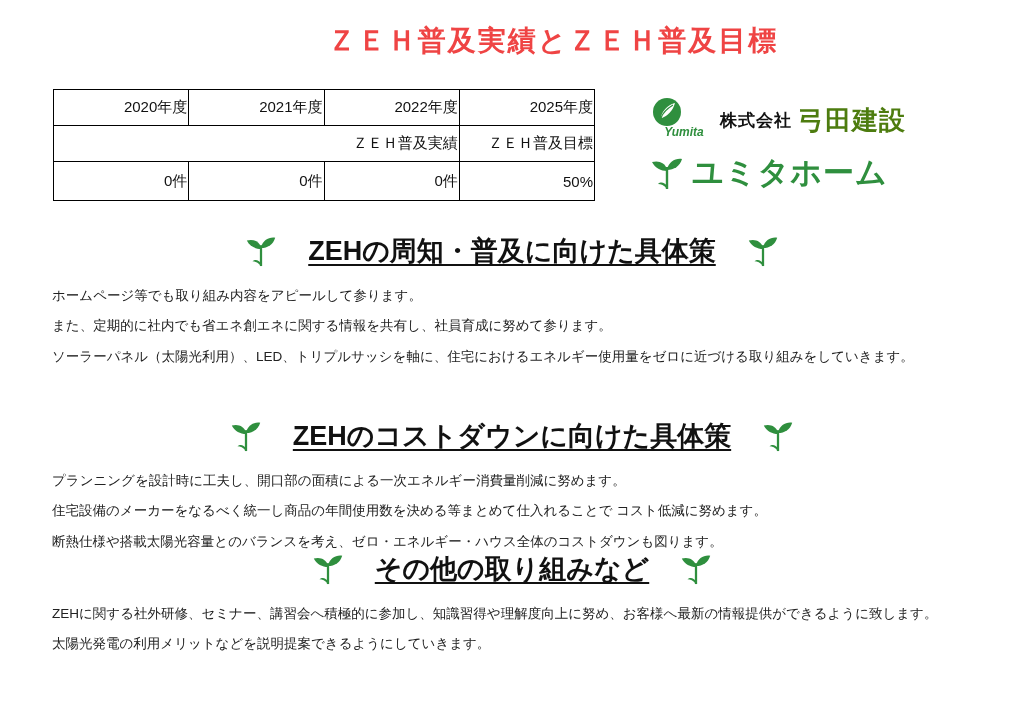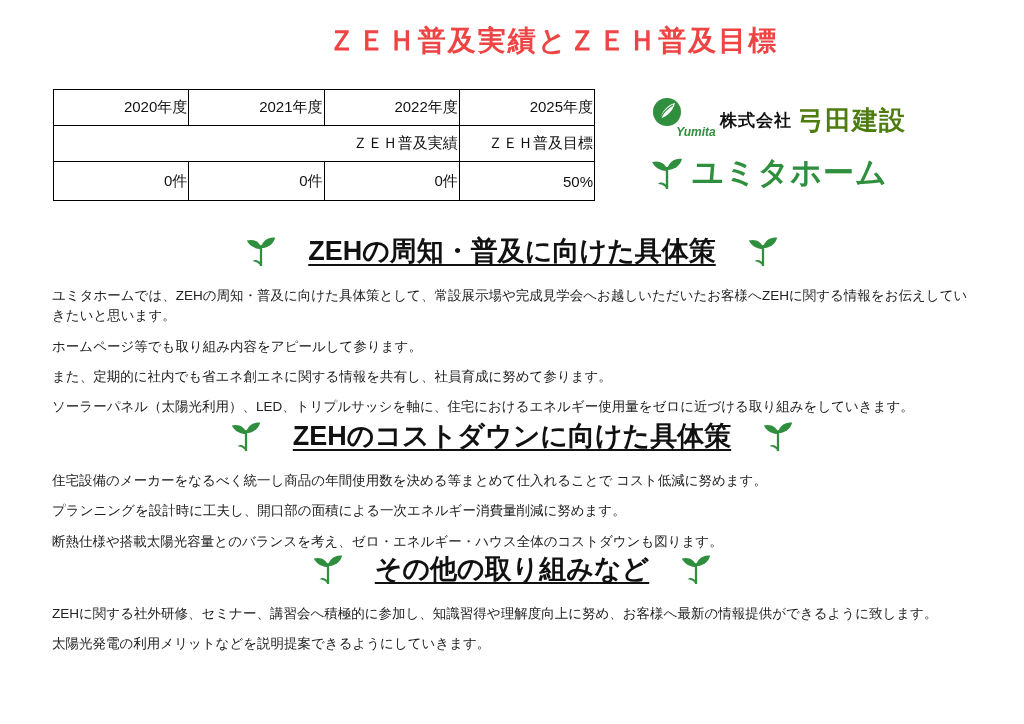--- a/index.html
+++ b/index.html
@@ -79,21 +79,21 @@
   }
   .yumita-mark .leafcircle {
     position: absolute;
     left: 4px;
     top: 0px;
     width: 30px;
     height: 30px;
   }
   .yumita-mark .yumita-text {
     position: absolute;
-    left: 12px;
+    left: 0px;
     top: 28px;
     width: 72px;
     text-align: center;
     font-size: 12px;
     font-style: italic;
     font-weight: bold;
     color: #2f8f3e;
     letter-spacing: 0px;
   }
   .corp-name {
@@ -236,21 +236,20 @@
       <span class="sprout">
         <svg width="36" height="38" viewBox="0 0 38 40">
           <path d="M19 38 C19 28 19 22 19 16" stroke="#2f8f3e" stroke-width="2.4" fill="none"></path>
           <path d="M19 20 C13 20 7 17 4 11 C11 9 17 12 19 18 Z" fill="#2f8f3e"></path>
           <path d="M19 18 C21 11 27 7 34 8 C32 15 26 19 19 19 Z" fill="#2f8f3e"></path>
           <path d="M19 38 C16 34 13 33 10 33 C13 30 17 32 19 35 Z" fill="#2f8f3e"></path>
         </svg>
       </span>
     </div>
     <div class="section-body">
-      <p>ユミタホームでは、ZEHの周知・普及に向けた具体策として、常設展示場や完成見学会へお越しいただいたお客様へZEHに関する情報をお伝えしていきたいと思います。</p>
       <p>ホームページ等でも取り組み内容をアピールして参ります。</p>
       <p>また、定期的に社内でも省エネ創エネに関する情報を共有し、社員育成に努めて参ります。</p>
       <p>ソーラーパネル（太陽光利用）、LED、トリプルサッシを軸に、住宅におけるエネルギー使用量をゼロに近づける取り組みをしていきます。</p>
     </div>
   </div>
 
   <div class="section" id="section-cost">
     <div class="section-head">
       <span class="sprout">
         <svg width="36" height="38" viewBox="0 0 38 40">
@@ -264,22 +263,22 @@
       <span class="sprout">
         <svg width="36" height="38" viewBox="0 0 38 40">
           <path d="M19 38 C19 28 19 22 19 16" stroke="#2f8f3e" stroke-width="2.4" fill="none"></path>
           <path d="M19 20 C13 20 7 17 4 11 C11 9 17 12 19 18 Z" fill="#2f8f3e"></path>
           <path d="M19 18 C21 11 27 7 34 8 C32 15 26 19 19 19 Z" fill="#2f8f3e"></path>
           <path d="M19 38 C16 34 13 33 10 33 C13 30 17 32 19 35 Z" fill="#2f8f3e"></path>
         </svg>
       </span>
     </div>
     <div class="section-body">
+      <p>プランニングを設計時に工夫し、開口部の面積による一次エネルギー消費量削減に努めます。</p>
       <p>住宅設備のメーカーをなるべく統一し商品の年間使用数を決める等まとめて仕入れることで コスト低減に努めます。</p>
-      <p>プランニングを設計時に工夫し、開口部の面積による一次エネルギー消費量削減に努めます。</p>
       <p>断熱仕様や搭載太陽光容量とのバランスを考え、ゼロ・エネルギー・ハウス全体のコストダウンも図ります。</p>
     </div>
   </div>
 
   <div class="section" id="section-other">
     <div class="section-head">
       <span class="sprout">
         <svg width="36" height="38" viewBox="0 0 38 40">
           <path d="M19 38 C19 28 19 22 19 16" stroke="#2f8f3e" stroke-width="2.4" fill="none"></path>
           <path d="M19 20 C13 20 7 17 4 11 C11 9 17 12 19 18 Z" fill="#2f8f3e"></path>

